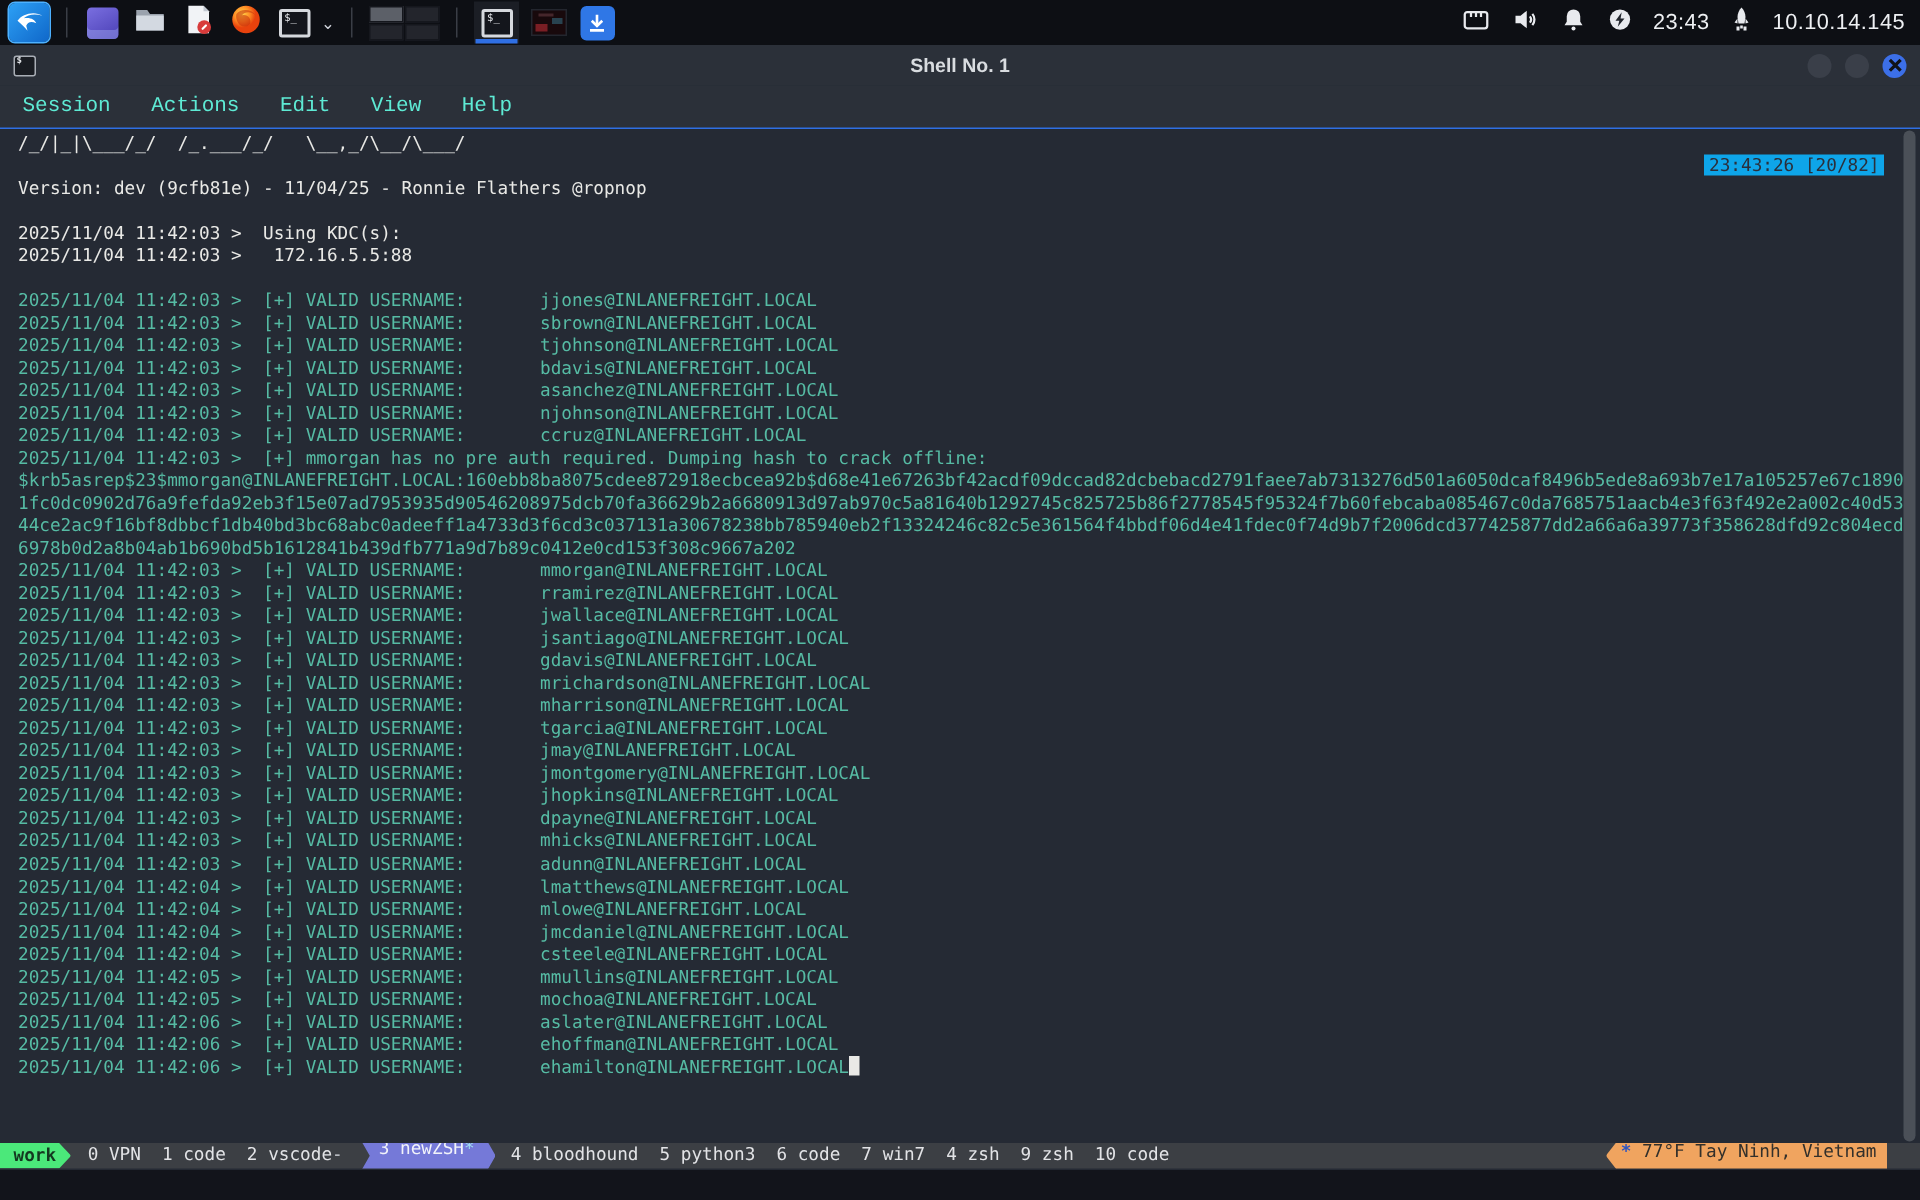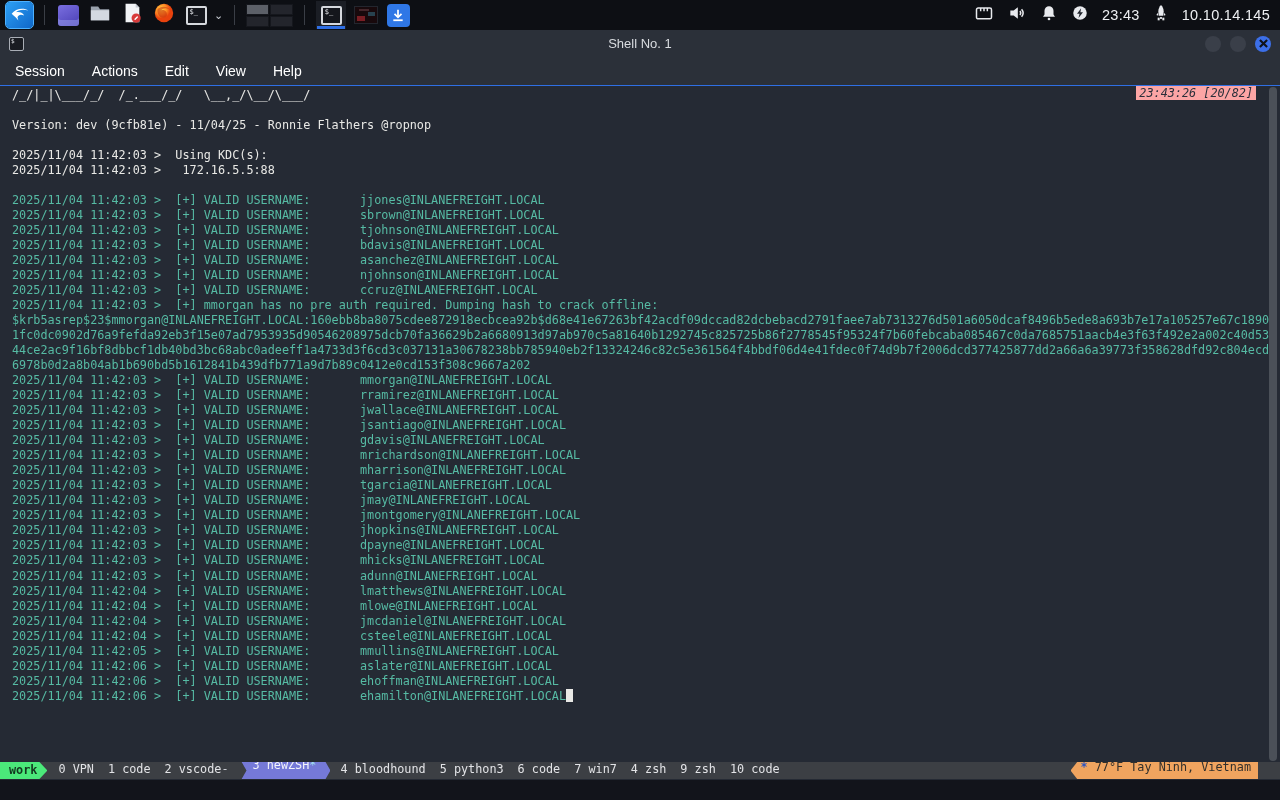--- a/index.html
+++ b/index.html
@@ -20,35 +20,35 @@
   .task-btn { width:30px; height:28px; display:flex; align-items:center; justify-content:center; position:relative; background:#1b1e25; }
   .task-btn .underline { position:absolute; bottom:0; left:1px; width:28px; height:3px; background:#2f6fe4; }
   .thumb { width:25px; height:18px; background:#18090c; box-shadow:inset 0 0 0 1px #23262e; position:relative; overflow:hidden; }
   .thumb i { position:absolute; display:block; }
   .dl-ic { width:23px; height:23px; border-radius:4px; background:#2f77e6; display:flex; align-items:center; justify-content:center; }
   .tb-right { margin-left:auto; display:flex; align-items:center; gap:13px; padding-right:4px; }
   .tb-text { color:#eef0f3; font-size:14.5px; letter-spacing:.3px; }
 
   
   .window { position:absolute; top:30px; left:0; width:1280px; height:750px; background:#252a34; }
-  .titlebar { height:27px; background:#2b3039; display:flex; align-items:center; padding:0 9px; position:relative; }
+  .titlebar { height:27px; background:#2b3039; display:flex; align-items:center; padding:0 9px; position:relative;font-weight:bold; }
   .title-ic { width:15px; height:14px; background:#191c22; border:1.5px solid #a9aeb6; border-radius:2px; color:#dfe2e6; font-family:"DejaVu Sans Mono",monospace; font-size:6px; line-height:5px; padding:0 1px; }
   .title-text { position:absolute; left:0; right:0; text-align:center; color:#d9dce0; font-size:13px; }
   .win-ctrls { margin-left:auto; display:flex; gap:9px; z-index:2; }
   .ctrl { width:16px; height:16px; border-radius:50%; background:#3a3f49; }
   .ctrl.close { background:#3c6fe8; display:flex; align-items:center; justify-content:center; }
   .menubar { height:29px; background:#2b3039; display:flex; align-items:center; gap:27px; padding:0 15px; border-bottom:1px solid #2f6fe4; }
-  .menu-item { color:#ffffff; font-size:14px; }
+  .menu-item { color:#5eead4; font-size:14px;font-family:Liberation Mono, monospace; }
 
   
   .terminal { position:relative; height:676px; background:#252a34; overflow:hidden; padding:2px 0 0 12px; }
   .term-line { font-family:"DejaVu Sans Mono",monospace; font-size:11.8px; line-height:15.02px; height:15.02px; white-space:pre; color:#e9e9e6; }
   .term-line.t { color:#56bba4; }
   .cursor { display:inline-block; width:7px; height:13px; background:#e9e9e6; vertical-align:-2px; }
-  .rprompt { position:absolute; top:0; right:24px; font-family:"DejaVu Sans Mono",monospace; font-size:11.8px; line-height:14px; background:#fca5a5; color:#2b2f3a; padding:0 3px;font-style:italic; }
+  .rprompt { position:absolute; top:17px; right:24px; font-family:"DejaVu Sans Mono",monospace; font-size:11.8px; line-height:14px; background:#0ea5e9; color:#2b2f3a; padding:0 3px; }
   .scrollbar { position:absolute; top:1px; right:2px; bottom:1px; width:9px; }
   .scroll-handle { position:absolute; top:0; bottom:0; left:0; width:8px; background:#4b5058; border-radius:4px; }
 
   
   .tmuxbar { height:17px; background:#3c3f44; display:flex; align-items:center; font-family:"DejaVu Sans Mono",monospace; font-size:11.8px; overflow:hidden; }
   .tmux-session { background:#4be87a; color:#143820; font-weight:bold; padding:0 10px 0 9px; height:17px; line-height:17px; clip-path:polygon(0 0,calc(100% - 8px) 0,100% 50%,calc(100% - 8px) 100%,0 100%); margin-right:4px; }
   .tmux-win { color:#e2e3e6; height:20px; line-height:17px; padding:0 7px; white-space:pre; }
   .tmux-win .flag { color:#c9ccd2; }
   .tmux-current { background:#7579d8; color:#f2f3fa; height:28px; line-height:17px; padding:0 14px; white-space:pre; clip-path:polygon(0 0,calc(100% - 8px) 0,100% 50%,calc(100% - 8px) 100%,0 100%,8px 50%); margin:0 3px;text-align:center; }
   .tmux-current .flag { color:#9fdef0; }
@@ -237,20 +237,21 @@
         <div class="term-line t">2025/11/04 11:42:03 &gt;  [+] VALID USERNAME:       jmontgomery@INLANEFREIGHT.LOCAL</div>
         <div class="term-line t">2025/11/04 11:42:03 &gt;  [+] VALID USERNAME:       jhopkins@INLANEFREIGHT.LOCAL</div>
         <div class="term-line t">2025/11/04 11:42:03 &gt;  [+] VALID USERNAME:       dpayne@INLANEFREIGHT.LOCAL</div>
         <div class="term-line t">2025/11/04 11:42:03 &gt;  [+] VALID USERNAME:       mhicks@INLANEFREIGHT.LOCAL</div>
         <div class="term-line t">2025/11/04 11:42:03 &gt;  [+] VALID USERNAME:       adunn@INLANEFREIGHT.LOCAL</div>
         <div class="term-line t">2025/11/04 11:42:04 &gt;  [+] VALID USERNAME:       lmatthews@INLANEFREIGHT.LOCAL</div>
         <div class="term-line t">2025/11/04 11:42:04 &gt;  [+] VALID USERNAME:       mlowe@INLANEFREIGHT.LOCAL</div>
         <div class="term-line t">2025/11/04 11:42:04 &gt;  [+] VALID USERNAME:       jmcdaniel@INLANEFREIGHT.LOCAL</div>
         <div class="term-line t">2025/11/04 11:42:04 &gt;  [+] VALID USERNAME:       csteele@INLANEFREIGHT.LOCAL</div>
         <div class="term-line t">2025/11/04 11:42:05 &gt;  [+] VALID USERNAME:       mmullins@INLANEFREIGHT.LOCAL</div>
+        <div class="term-line t">2025/11/04 11:42:05 &gt;  [+] VALID USERNAME:       mochoa@INLANEFREIGHT.LOCAL</div>
         <div class="term-line t">2025/11/04 11:42:06 &gt;  [+] VALID USERNAME:       aslater@INLANEFREIGHT.LOCAL</div>
         <div class="term-line t">2025/11/04 11:42:06 &gt;  [+] VALID USERNAME:       ehoffman@INLANEFREIGHT.LOCAL</div>
         <div class="term-line t">2025/11/04 11:42:06 &gt;  [+] VALID USERNAME:       ehamilton@INLANEFREIGHT.LOCAL<span class="cursor"></span></div>
       </div>
     <span class="rprompt">23:43:26 [20/82]</span>
     <div class="scrollbar">
         <div class="scroll-handle"></div>
       </div>
   </div>
 

